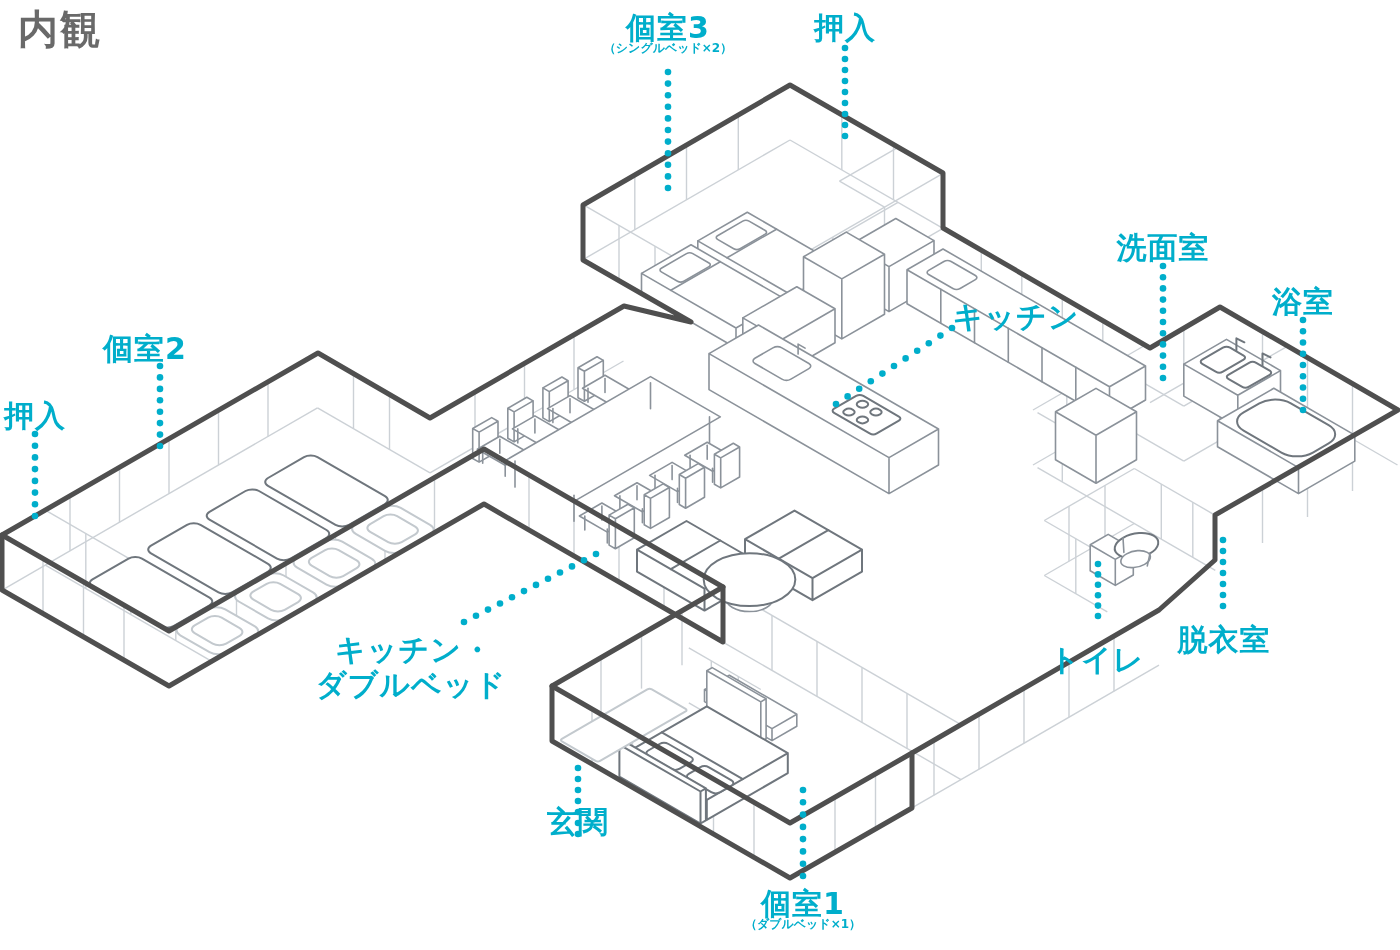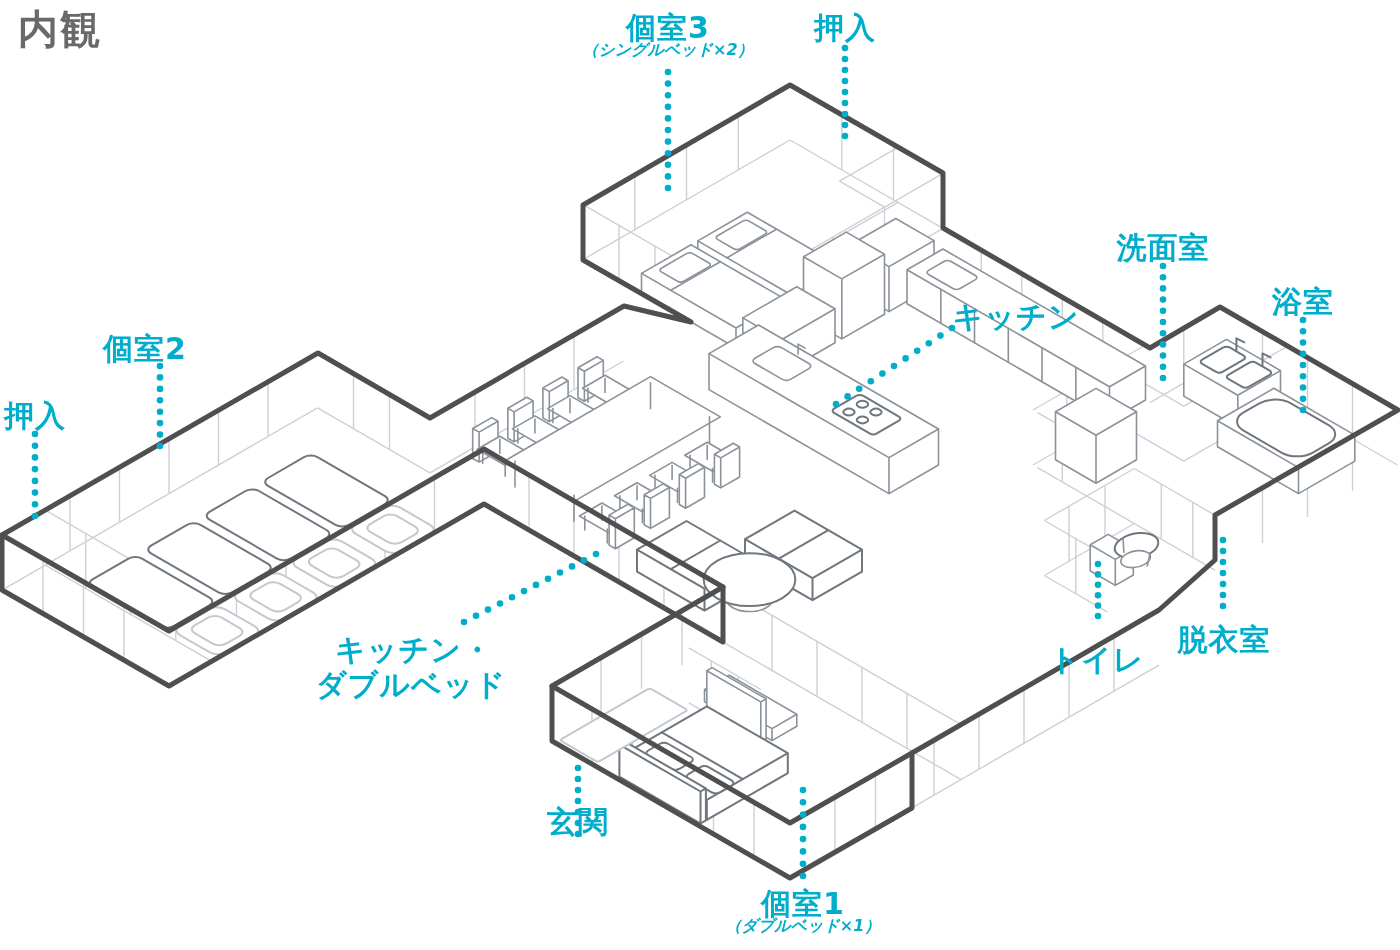--- a/index.html
+++ b/index.html
@@ -12,21 +12,21 @@
   .fur{fill:#ffffff;stroke:#8B929A;stroke-width:1.6;stroke-linejoin:round;}
   .fur-n{fill:none;stroke:#8B929A;stroke-width:1.6;stroke-linejoin:round;stroke-linecap:round;}
   .fd{fill:#ffffff;stroke:#6F767D;stroke-width:2;stroke-linejoin:round;}
   .fd-n{fill:none;stroke:#6F767D;stroke-width:2;stroke-linejoin:round;stroke-linecap:round;}
   .fl{fill:#ffffff;stroke:#C3C9CE;stroke-width:2;stroke-linejoin:round;}
   .dot{fill:#00AECB;stroke:none;}
   
   .page-title{position:absolute;left:2px;top:2px;font-size:40px;font-weight:800;color:#696969;letter-spacing:2px;margin-left:16px;}
   .lbl{position:absolute;transform:translateX(-50%);color:#00AECB;font-weight:700;font-size:30px;
        letter-spacing:1px;white-space:nowrap;}
-  .lbl.sub{font-size:16px;letter-spacing:0;font-style:italic;}
+  .lbl.sub{font-size:12px;letter-spacing:0;}
 </style>
 </head>
 <body>
 
 <div class="stage">
   <svg id="iso" width="1400" height="950" viewBox="0 0 1400 950">
       <g>
         <path d="M790.0,140.0L583.0,259.6" class="lw"></path>
         <path d="M790.0,140.0L943.0,228.4" class="lw"></path>
         <path d="M583.0,204.6L691.0,267.0" class="lw"></path>

